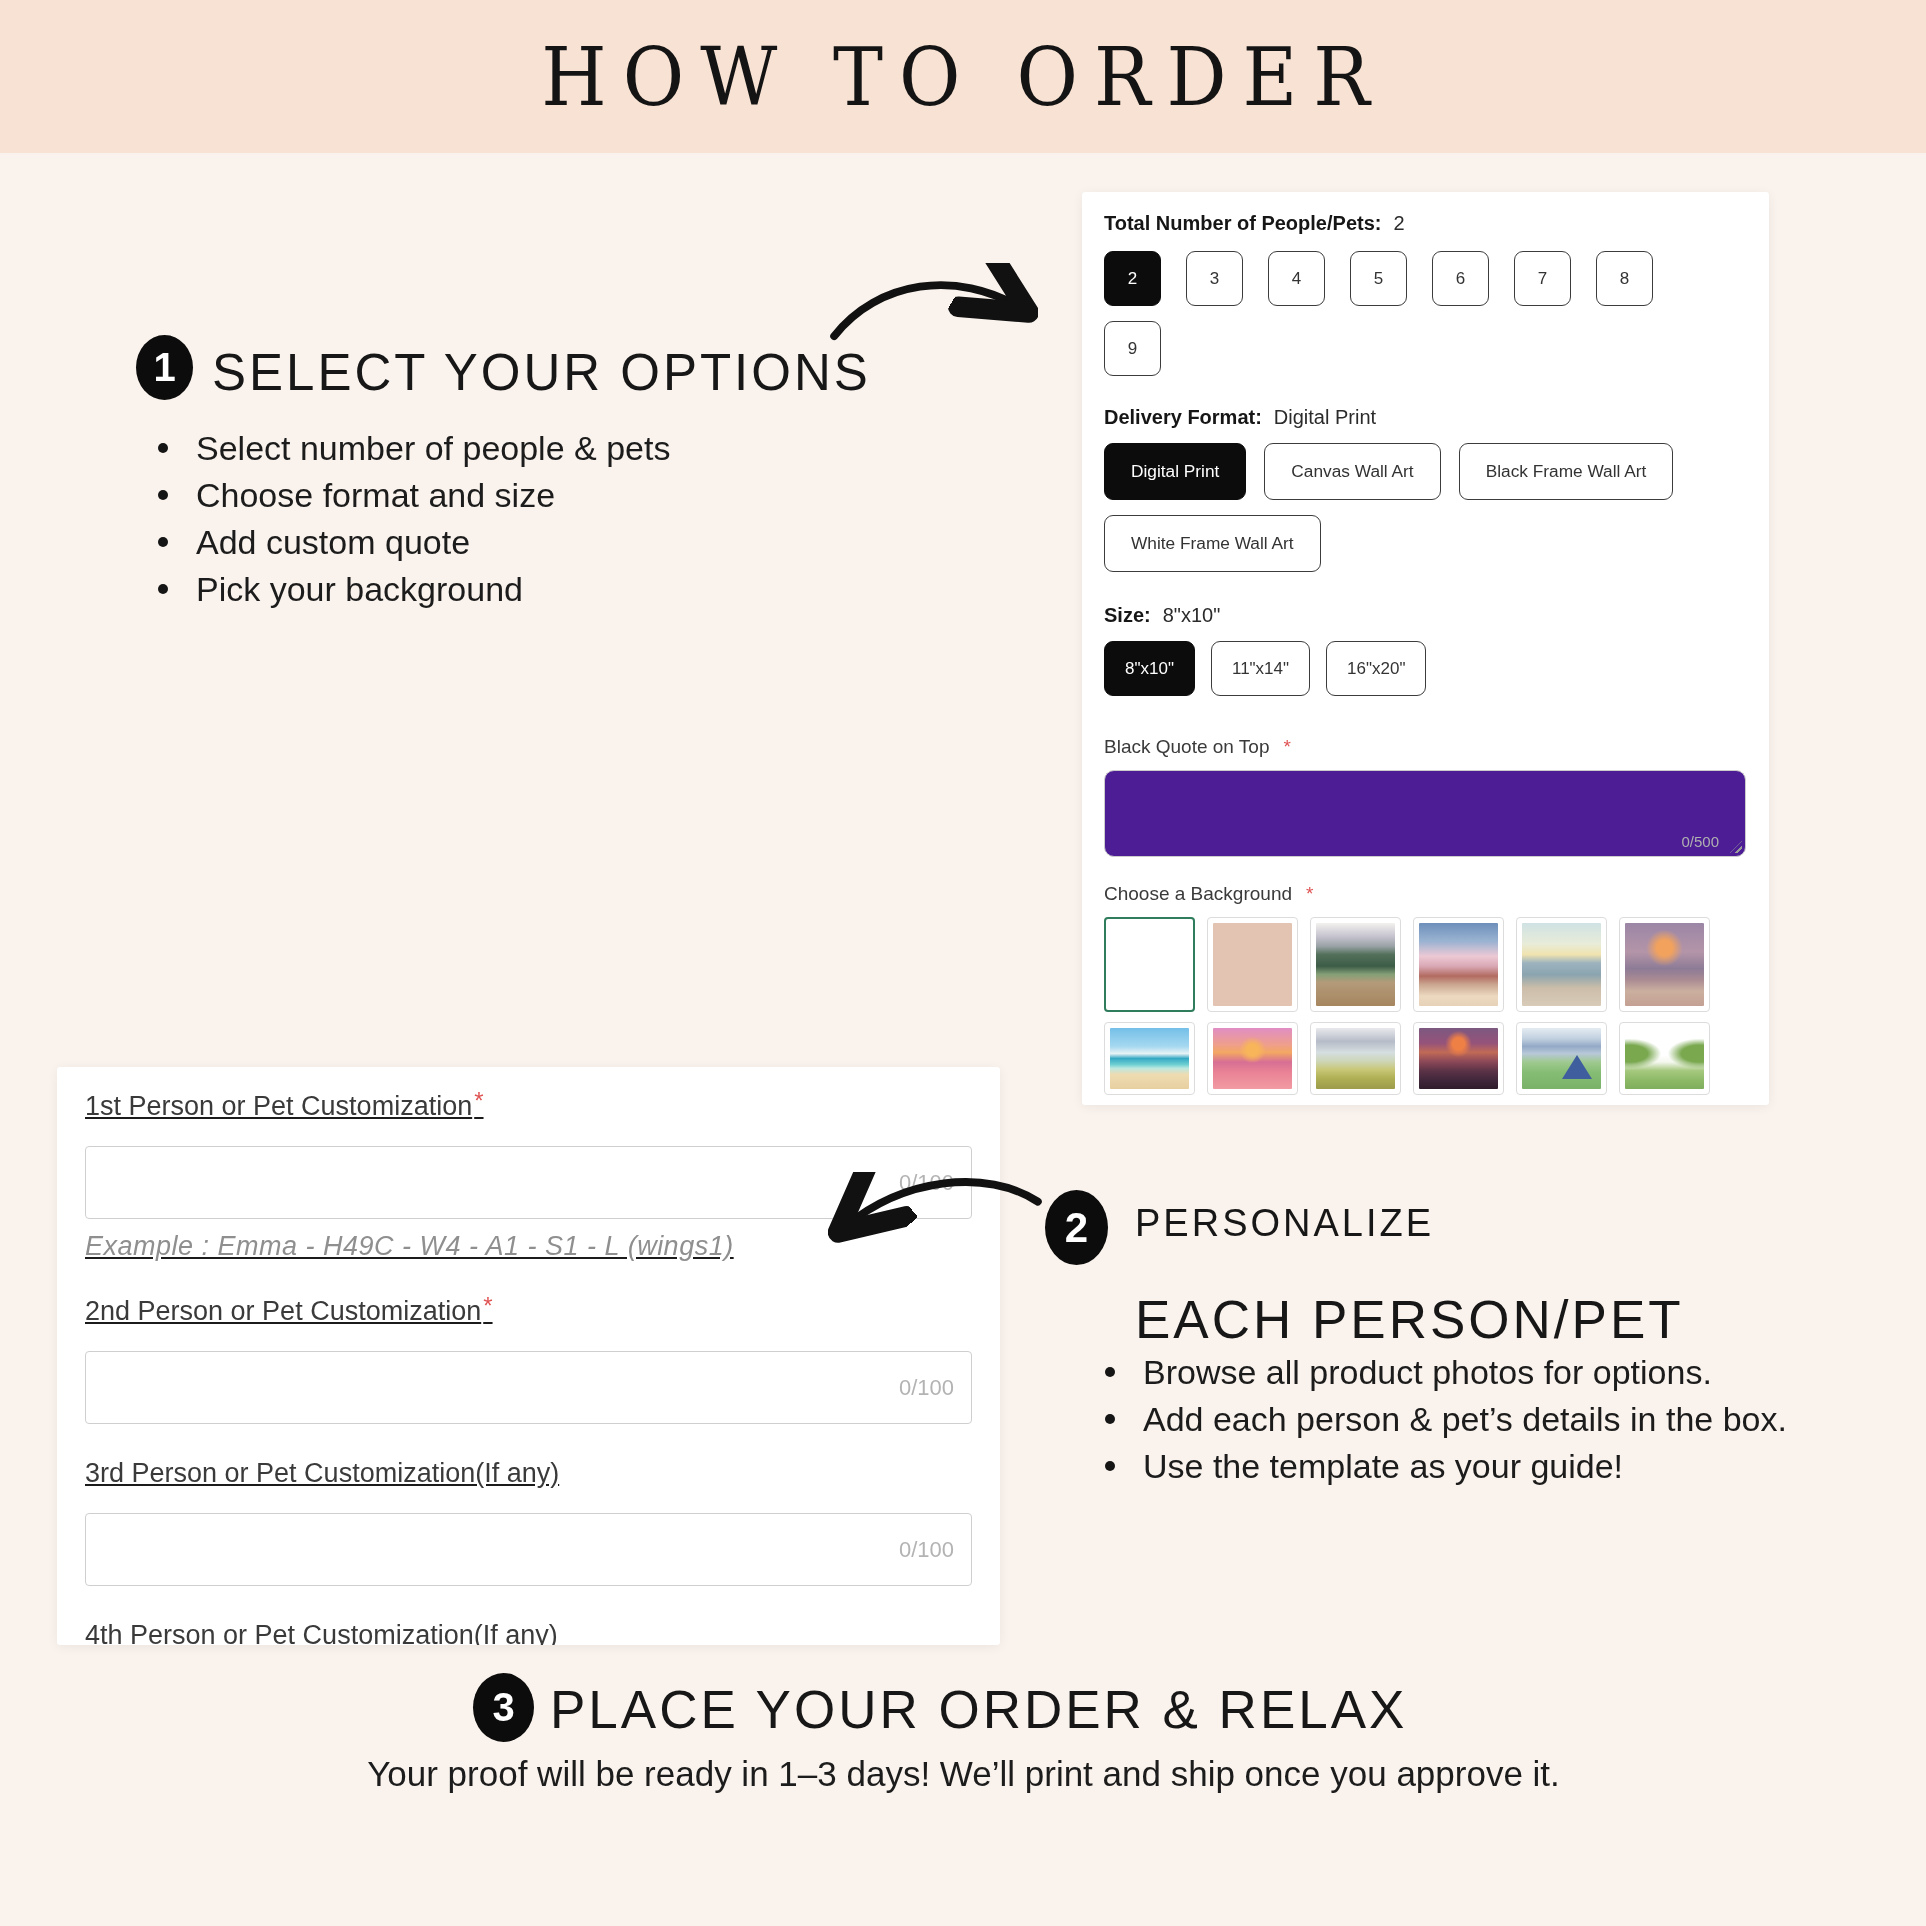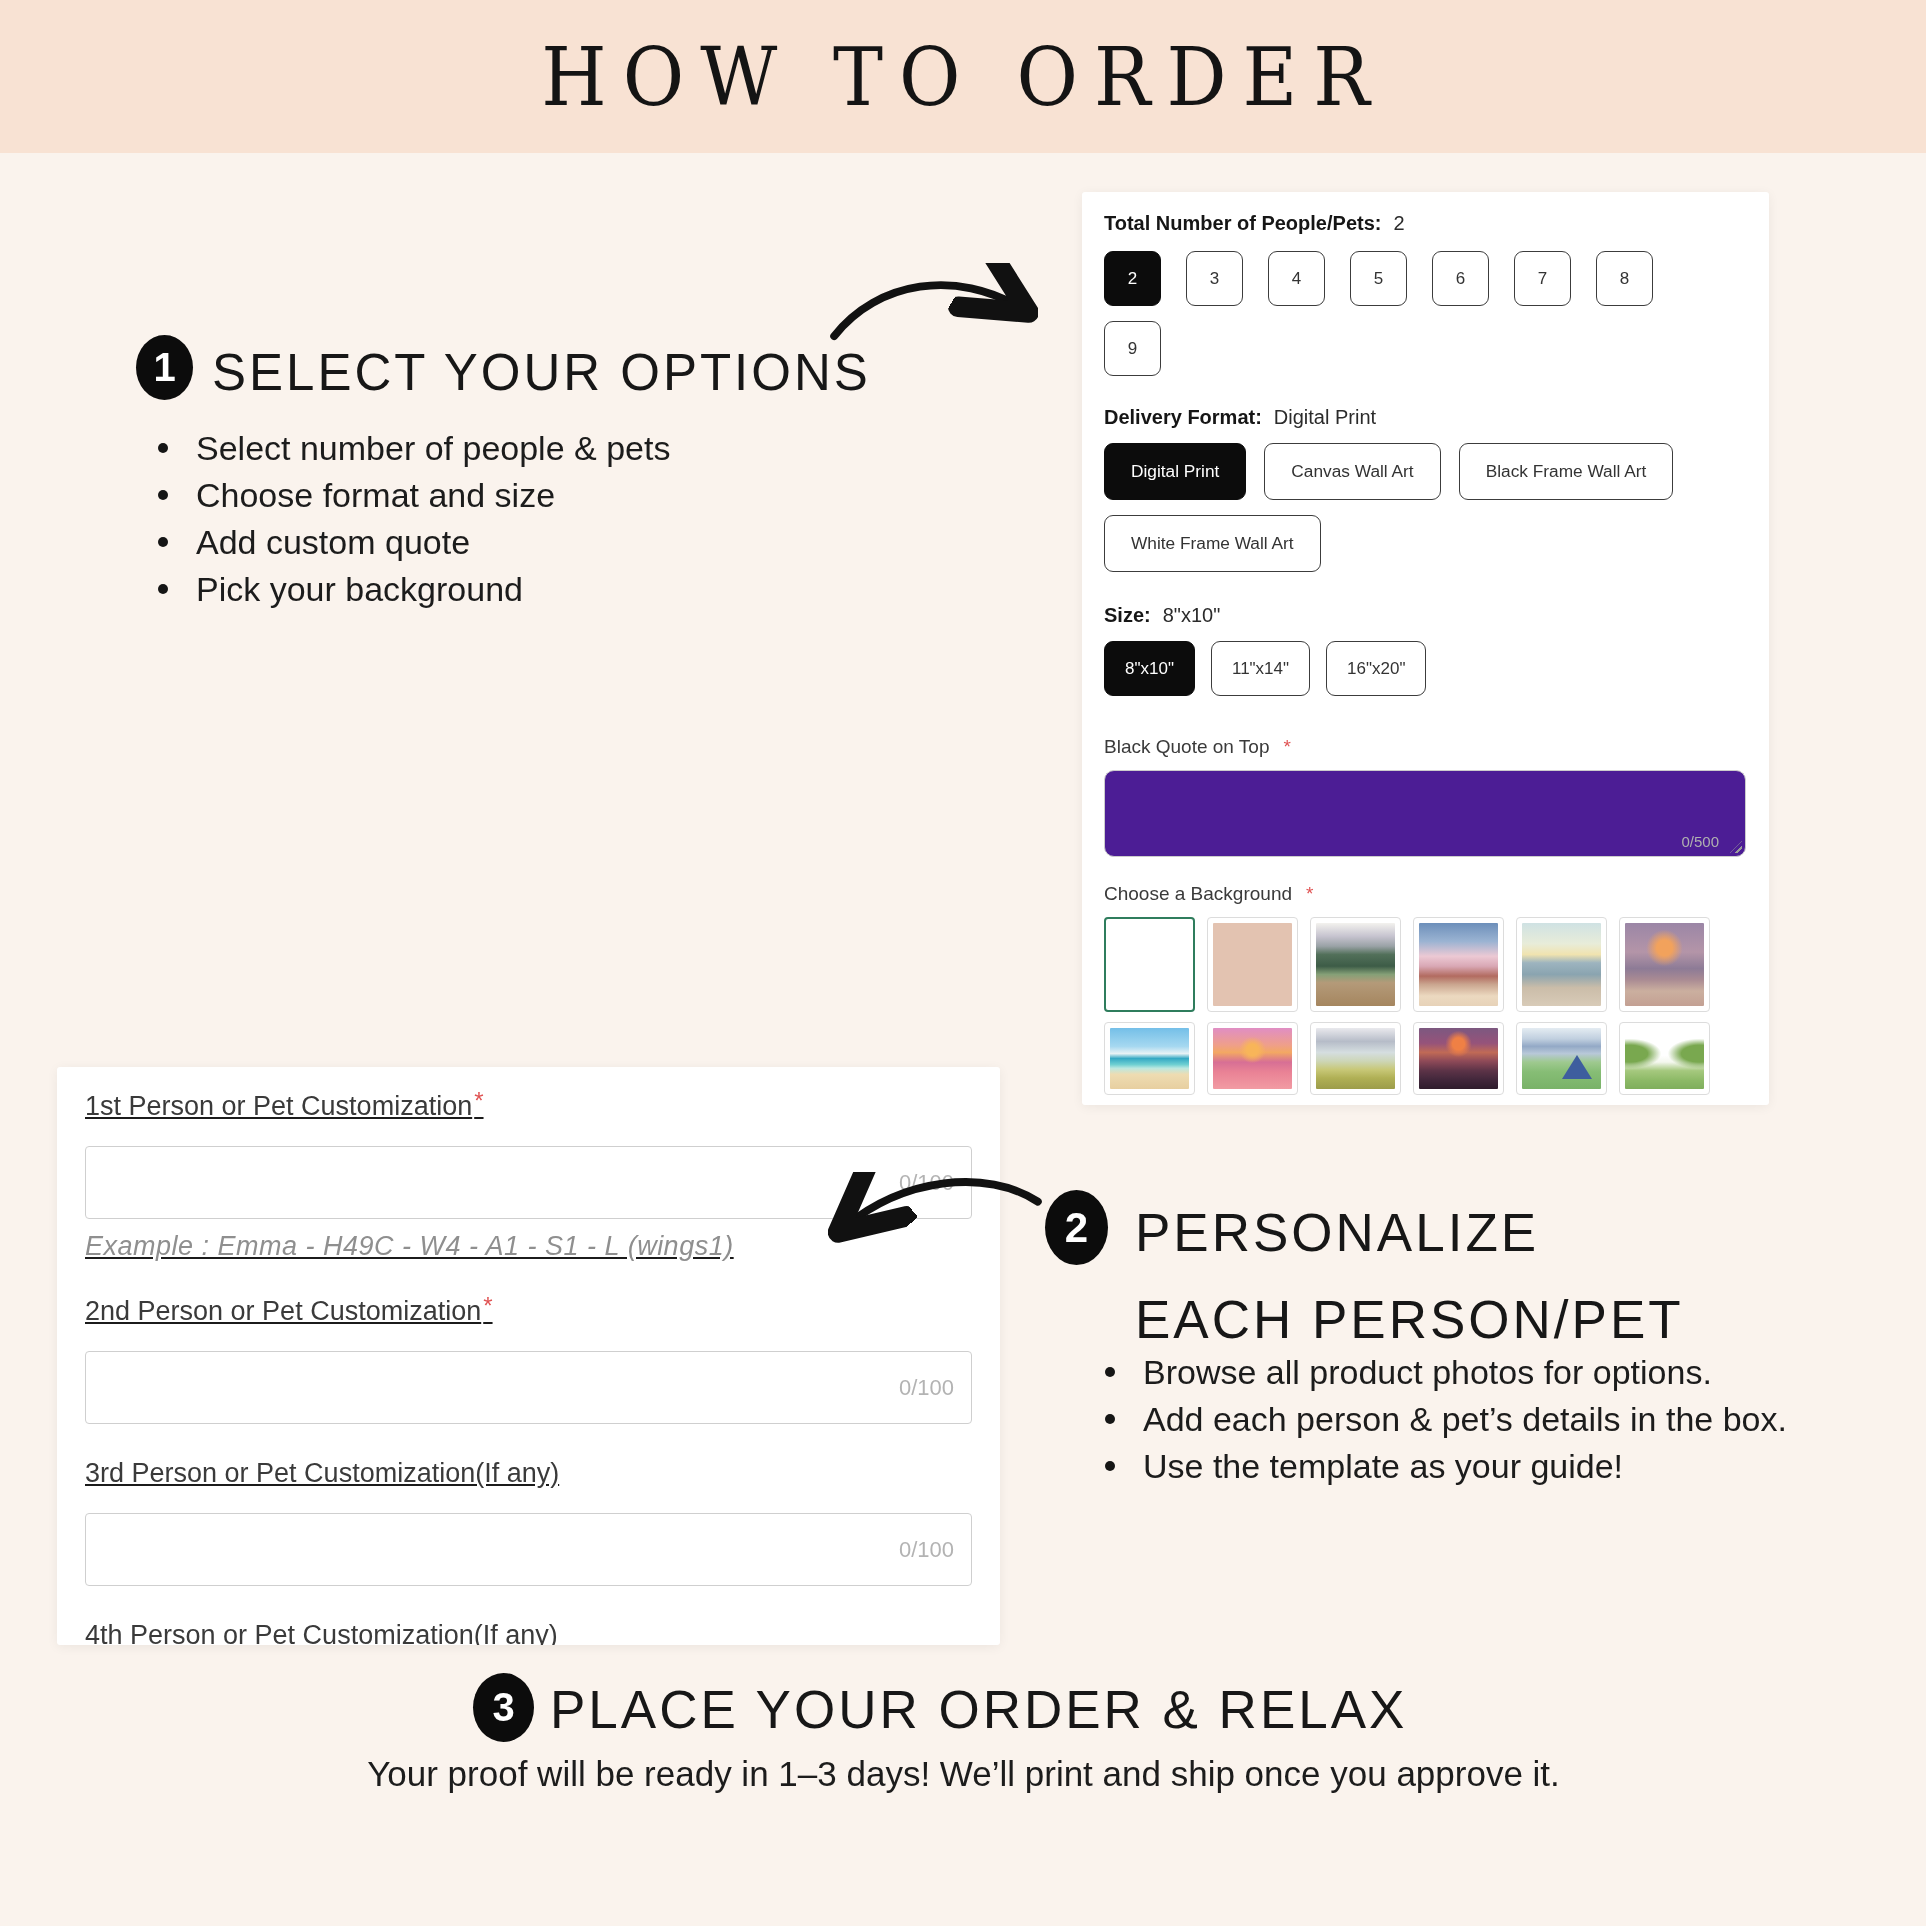--- a/index.html
+++ b/index.html
@@ -19,21 +19,21 @@
   .bullets{position:absolute; list-style:none; margin:0; padding:0;}
   .bullets li{display:flex; align-items:flex-start; gap:28px; height:47px;}
   .bullets .dot{width:10px; height:10px; border-radius:50%; background:#151515; margin-top:15px; flex:0 0 auto;}
   .bullets .b-text{font-size:34px; color:#1c1c1c; line-height:40px;}
 
   #step1-badge{left:136px; top:335px; width:57px; height:65px; font-size:40px;}
   #step1-title{left:212px; top:343px;}
   #step1-bullets{left:158px; top:428px;}
 
   #step2-badge{left:1045px; top:1190px; width:63px; height:75px; font-size:42px;}
-  #step2-title-1{left:1135px; top:1202px; font-size:53px;}
+  #step2-title-1{left:1135px; top:1202px; font-size:38px;}
   #step2-title-2{left:1135px; top:1289px; font-size:53px;}
   #step2-bullets{left:1105px; top:1352px;}
 
   #step3-badge{left:473px; top:1673px; width:61px; height:69px; font-size:40px;}
   #step3-title{left:550px; top:1679px; font-size:53px;}
   #step3-subtitle{position:absolute; left:0; top:1754px; width:1927px; text-align:center;
     font-size:35px; color:#1c1c1c;}
 
   
   .arrow{position:absolute;}

